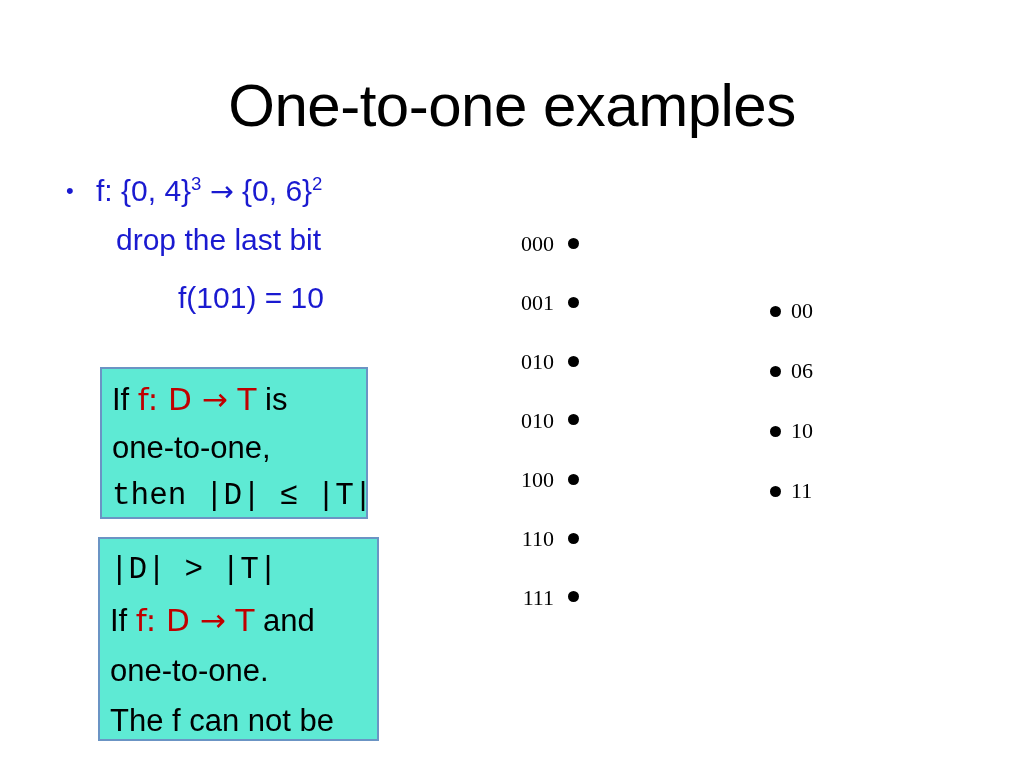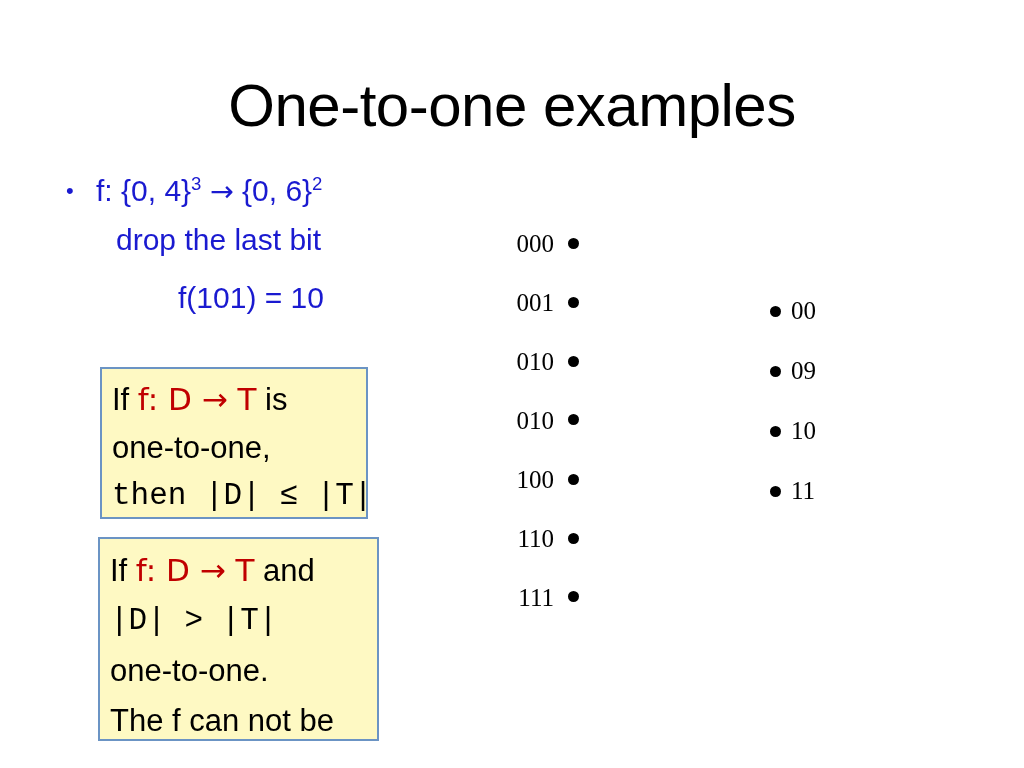--- a/index.html
+++ b/index.html
@@ -63,21 +63,21 @@
     font-size: 0.62em;
     vertical-align: super;
     line-height: 0;
   }
   .arrow-blue { font-family: "DejaVu Sans", sans-serif; font-size: 0.95em; }
 
   
   .stmt-box {
     position: absolute;
     border: 2px solid #6b94c4;
-    background: #fef9c3;
+    background: #5eead4;
     box-sizing: border-box;
     font-size: 31px;
     color: #000000;
     padding: 6px 0 0 10px;
   }
   #box-one {
     left: 100px;
     top: 367px;
     width: 268px;
     height: 152px;
@@ -111,21 +111,21 @@
     position: relative;
     height: 59px;
     display: flex;
     align-items: center;
     white-space: nowrap;
   }
   #codomain-column .map-row { height: 60px; }
 
   .map-label {
     font-family: "Liberation Serif", serif;
-    font-size: 25px;
+    font-size: 22px;
     color: #000000;
   }
   #domain-column .map-label {
     width: 56px;
     text-align: right;
   }
   #codomain-column .map-label { padding-left: 10px; }
 
   .map-dot {
     width: 11px;
@@ -160,22 +160,22 @@
   <div class="bullet-text line-3">f(101) = 10</div>
 </div>
 
 <div class="stmt-box" id="box-one">
   <div class="stmt-line"><span>If </span><span class="red arrow-red">f: D → T</span><span> is</span></div>
   <div class="stmt-line">one-to-one,</div>
   <div class="stmt-line op">then |D| ≤ |T|</div>
 </div>
 
 <div class="stmt-box" id="box-two">
+  <div class="stmt-line op">|D| &gt; |T|</div>
   <div class="stmt-line"><span>If </span><span class="red arrow-red">f: D → T</span><span> and</span></div>
-  <div class="stmt-line op">|D| &gt; |T|</div>
   <div class="stmt-line">one-to-one.</div>
   <div class="stmt-line">The f can not be</div>
 </div>
 
 <div id="domain-column">
   <div class="map-row">
     <span class="map-label">000</span>
     <span class="map-dot"></span>
   </div>
   <div class="map-row">
@@ -204,21 +204,21 @@
   </div>
 </div>
 
 <div id="codomain-column">
   <div class="map-row">
     <span class="map-dot"></span>
     <span class="map-label">00</span>
   </div>
   <div class="map-row">
     <span class="map-dot"></span>
-    <span class="map-label">09</span>
+    <span class="map-label">06</span>
   </div>
   <div class="map-row">
     <span class="map-dot"></span>
     <span class="map-label">10</span>
   </div>
   <div class="map-row">
     <span class="map-dot"></span>
     <span class="map-label">11</span>
   </div>
 </div>

